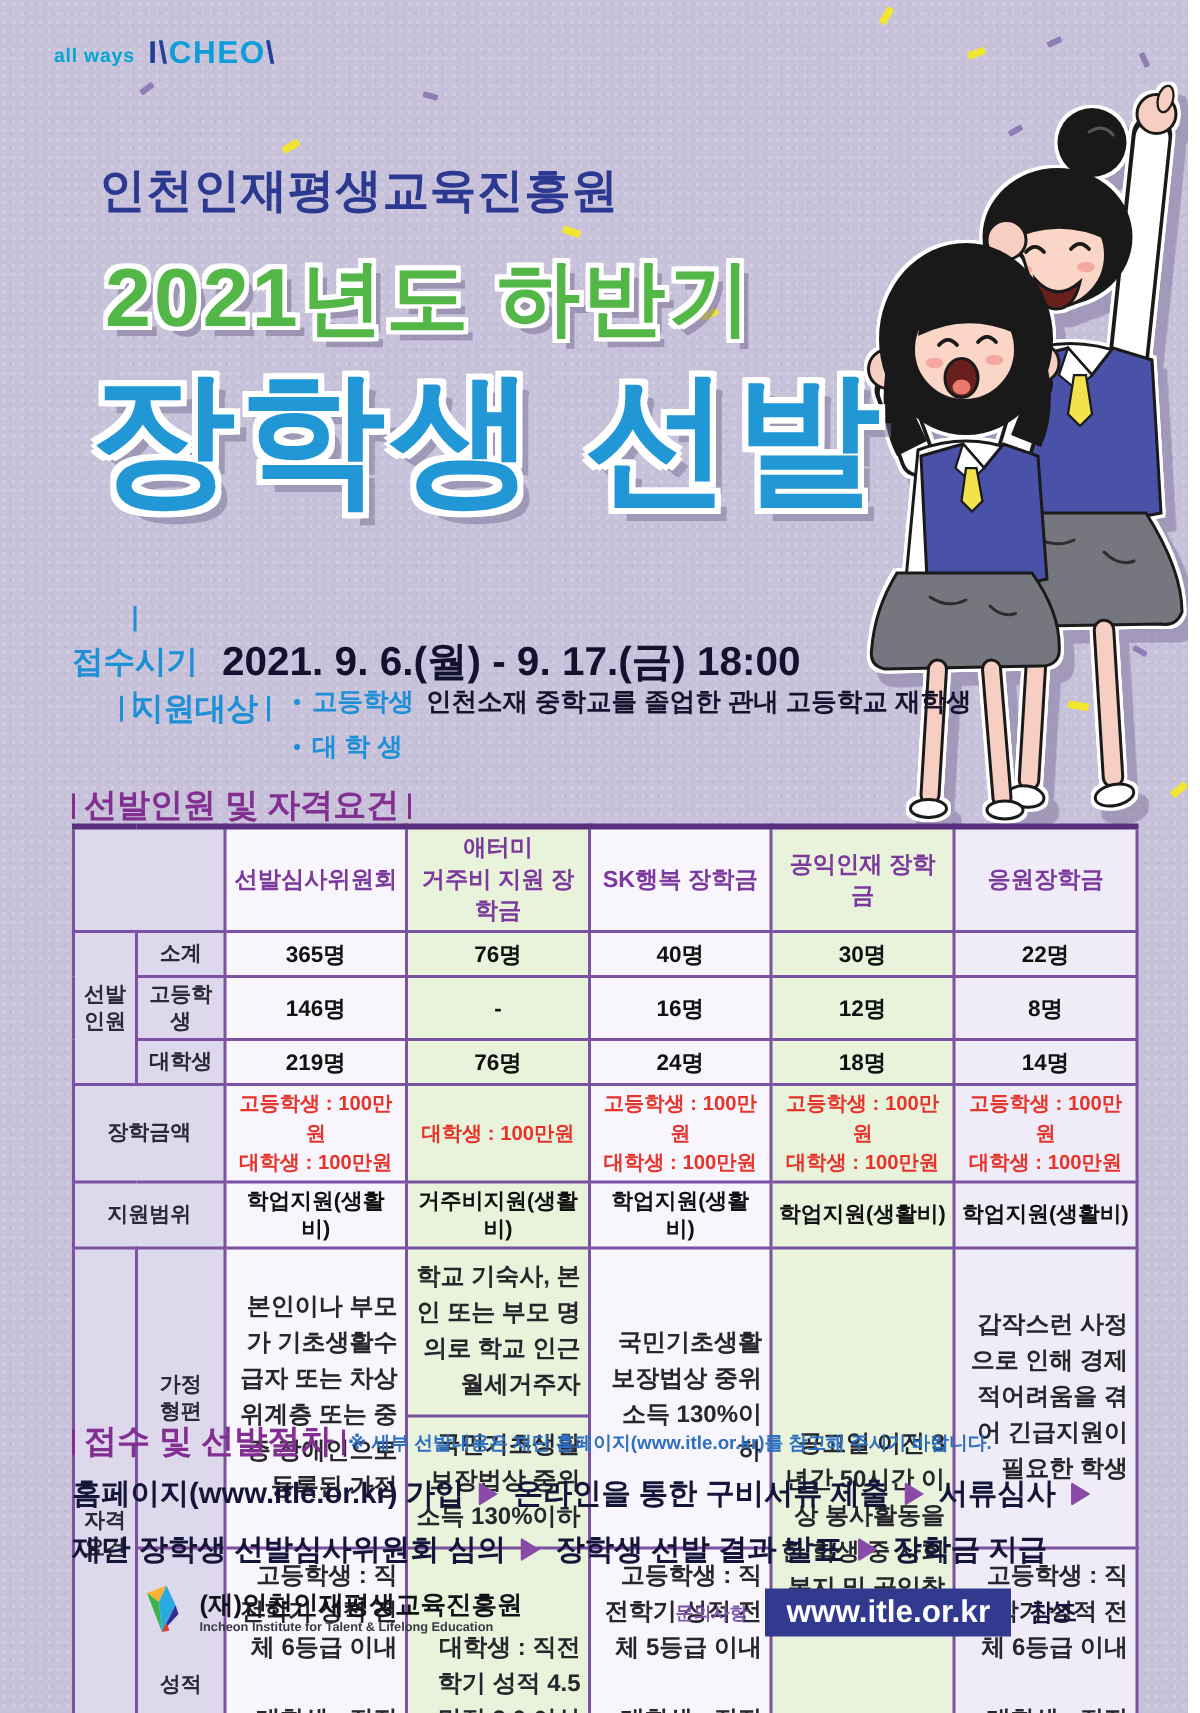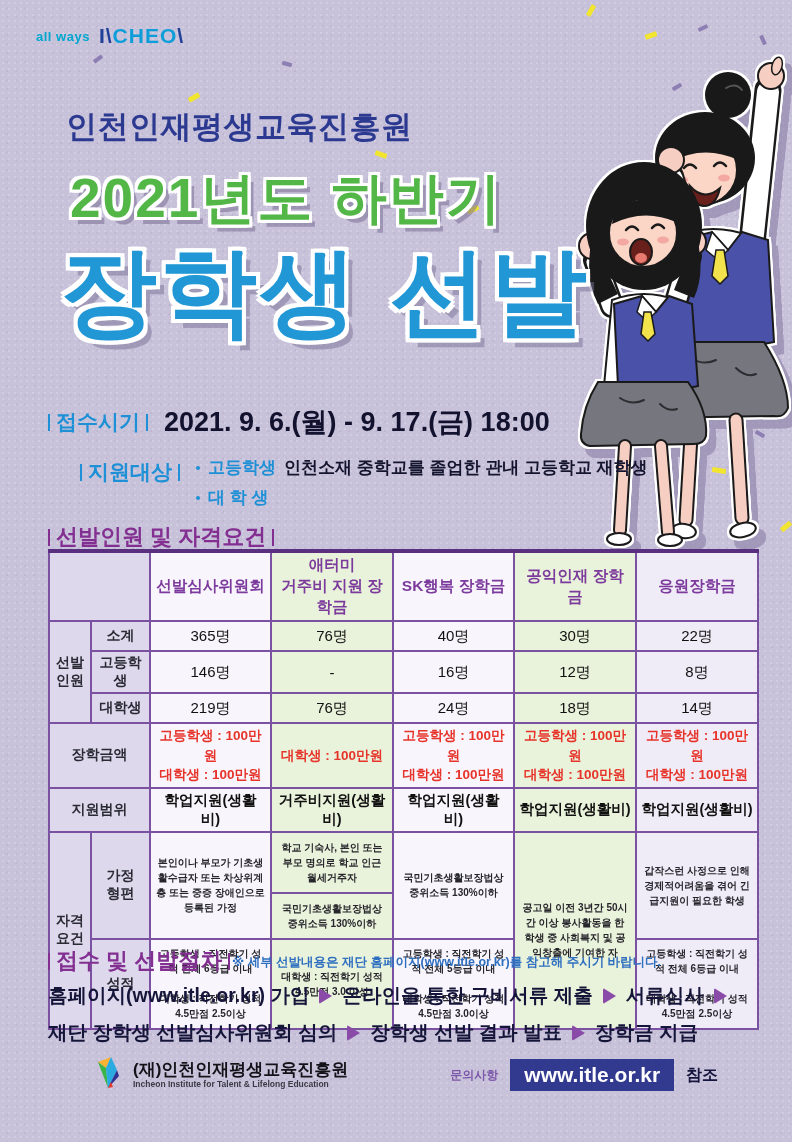--- a/index.html
+++ b/index.html
@@ -24,21 +24,21 @@
     text-shadow:-3px -3px 0 #fff,3px -3px 0 #fff,-3px 3px 0 #fff,3px 3px 0 #fff,0 -3px 0 #fff,0 3px 0 #fff,-3px 0 0 #fff,3px 0 0 #fff,6px 7px 0 rgba(122,112,150,.55);}
   .title{top:228px;left:60px;color:#2197d6;font-size:97px;font-weight:900;letter-spacing:3px;
     text-shadow:-4px -4px 0 #fff,4px -4px 0 #fff,-4px 4px 0 #fff,4px 4px 0 #fff,0 -4px 0 #fff,0 4px 0 #fff,-4px 0 0 #fff,4px 0 0 #fff,8px 9px 0 rgba(122,112,150,.5);}
 
   
   .ltag{display:inline-flex;align-items:center;gap:6px;font-weight:800;}
   .bar{width:2px;height:17px;background:currentColor;}
   .blue{color:#1e90d6;}
   .purple{color:#822f91;}
   .row-period{top:404px;left:48px;display:flex;align-items:center;gap:16px;}
-  .row-period .ltag{font-size:21px;}
+  .row-period .ltag{font-size:21px;flex-direction:column;}
   .period-val{color:#12122e;font-size:27px;font-weight:800;}
   .row-target{top:456px;left:48px;display:flex;gap:16px;}
   .row-target .ltag{font-size:21px;align-self:flex-start;margin-top:2px;padding-left:32px;}
   .target-items{display:flex;flex-direction:column;gap:7px;}
   .t-line{display:flex;align-items:baseline;gap:8px;font-size:17px;font-weight:800;}
   .dot{width:4px;height:4px;background:#1e90d6;border-radius:50%;align-self:center;}
   .t-cat{color:#1e90d6;}
   .t-desc{color:#14142e;}
 
   .sec1{top:522px;left:48px;font-size:22px;}
@@ -49,24 +49,24 @@
   table.tb{position:absolute;top:549px;left:48px;width:709px;border-collapse:collapse;table-layout:fixed;
     border:2px solid #6f4596;border-top:4px solid #5b2f80;}
   .tb th,.tb td{border:2px solid #7b51a1;text-align:center;vertical-align:middle;padding:2px 4px;}
   .tb .lab{background:#ded8ec;color:#2a2a35;font-weight:600;font-size:14px;}
   .tb .hdr{color:#7b3a9c;font-weight:800;font-size:15.5px;}
   .tb .c1{background:#f8f5fc;}
   .tb .c2{background:#e9f2da;}
   .tb .c3{background:#f8f5fc;}
   .tb .c4{background:#e9f2da;}
   .tb .c5{background:#f0ecf7;}
-  .tb .num{color:#111;font-weight:400;font-size:15px;}
+  .tb .num{color:#111;font-weight:700;font-size:15px;}
   .tb .red{color:#e7342b;font-weight:800;font-size:13.5px;line-height:1.45;}
   .tb .scope{color:#111;font-weight:800;font-size:14.5px;}
-  .tb .qual{color:#26262c;font-weight:600;font-size:10px;line-height:1.5;padding:6px 5px;}
+  .tb .qual{color:#26262c;font-weight:600;font-size:16px;line-height:1.5;padding:6px 5px;text-align:right;}
   .preline{white-space:pre-line;}
   .split{padding:0 !important;}
   .split .half{padding:7px 5px;}
   .split .half+.half{border-top:2px solid #7b51a1;}
 
   
   .steps{left:48px;display:flex;align-items:center;gap:10px;color:#15153a;font-size:19.5px;font-weight:800;justify-content:flex-end;}
   .steps.l1{top:982px;}
   .steps.l2{top:1019px;}
   .arrow{width:0;height:0;border-left:13px solid #8a4ba8;border-top:8px solid transparent;border-bottom:8px solid transparent;border-radius:2px;}

